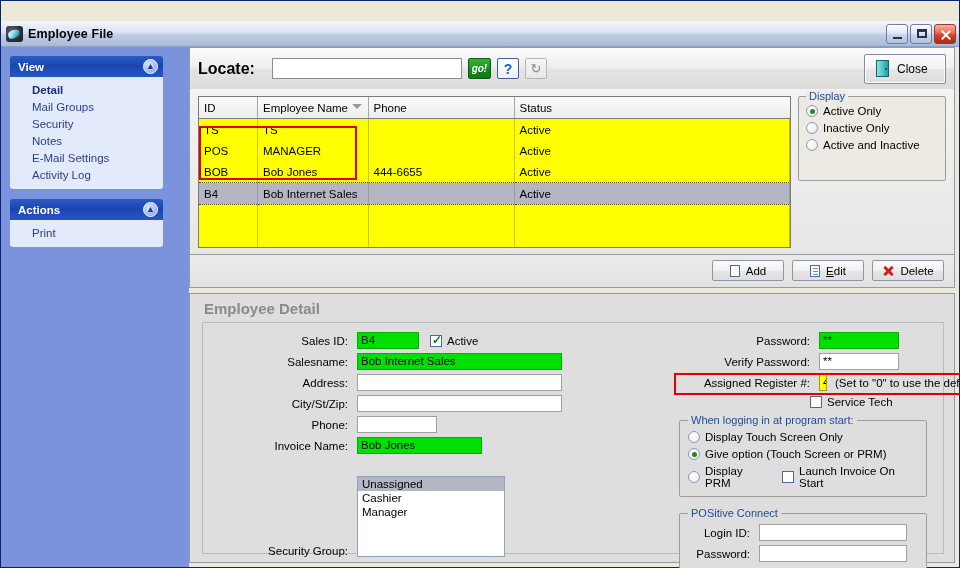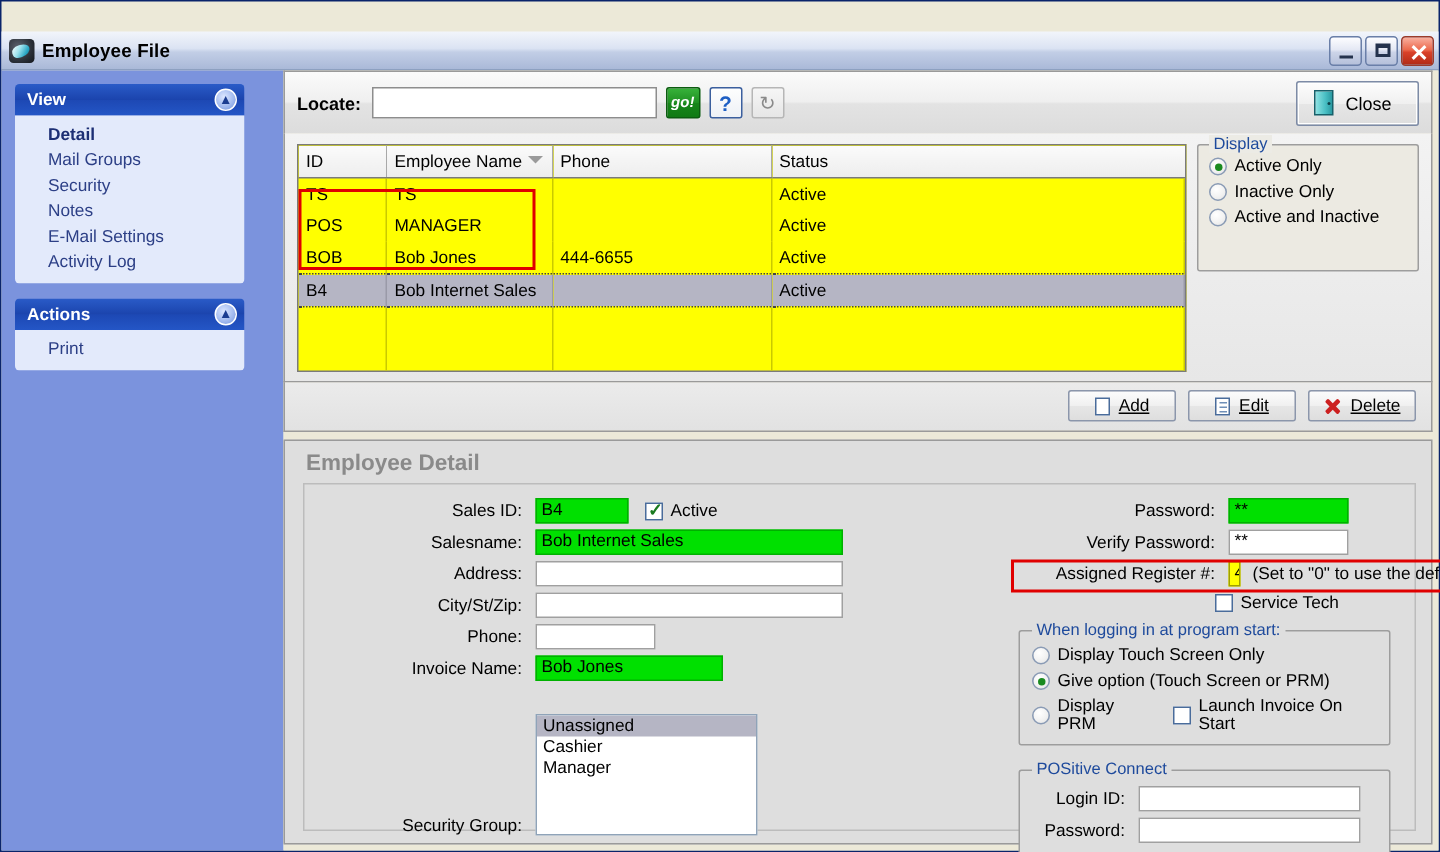--- a/index.html
+++ b/index.html
@@ -96,21 +96,21 @@
   .content{
     flex:1;min-width:0;display:flex;flex-direction:column;
     background:#ece9d8;padding:0 4px 4px 0;box-sizing:border-box;
   }
   .topbar{
     height:42px;flex:0 0 42px;display:flex;align-items:center;
     background:linear-gradient(to bottom,#fbfbfb 0%,#efefef 48%,#e3e3e3 52%,#dcdcdc 100%);
     border:1px solid #9a9a9a;border-bottom:none;box-sizing:border-box;
     padding:0 8px;
   }
-  .locate-lbl{font-weight:bold;font-size:12px;color:#000;margin-right:7px;}
+  .locate-lbl{font-weight:bold;font-size:16px;color:#000;margin-right:17px;}
   .locate-input{
     width:190px;height:21px;box-sizing:border-box;
     border:1px solid #8d8d8d;background:#fff;
     font-family:"Liberation Sans",sans-serif;font-size:11px;
     padding:0 3px;margin-right:6px;
   }
   .go-btn{
     width:23px;height:21px;box-sizing:border-box;
     background:linear-gradient(to bottom,#37b23a 0%,#1f9022 50%,#17861a 51%,#0f7a13 100%);
     border:1px solid #0b5c0f;border-radius:2px;
@@ -208,21 +208,21 @@
     flex:0 0 auto;display:flex;justify-content:flex-end;gap:8px;
     background:linear-gradient(to bottom,#ebebeb 0%,#e2e2e2 100%);
     border:1px solid #9a9a9a;border-top:none;box-sizing:border-box;
     padding:5px 10px 6px 0;
   }
   .gbtn{
     min-width:72px;height:21px;box-sizing:border-box;
     background:linear-gradient(to bottom,#fcfcfc 0%,#f0f0f0 50%,#e6e6e6 51%,#dedede 100%);
     border:1px solid #8b96ab;border-radius:2px;
     display:flex;align-items:center;justify-content:center;gap:6px;
-    font-size:11.5px;padding:0 9px;text-decoration:underline;
+    font-size:11.5px;padding:0 9px;
   }
   .pgicon{
     width:10px;height:12px;flex:0 0 10px;background:#fff;
     border:1px solid #4a6c9b;box-sizing:border-box;position:relative;
   }
   .pgicon.lines:after{
     content:"";position:absolute;left:1.5px;top:2px;width:5px;height:1px;
     background:#6f8fb8;box-shadow:0 3px 0 #6f8fb8,0 6px 0 #6f8fb8;
   }
   .xicon{

